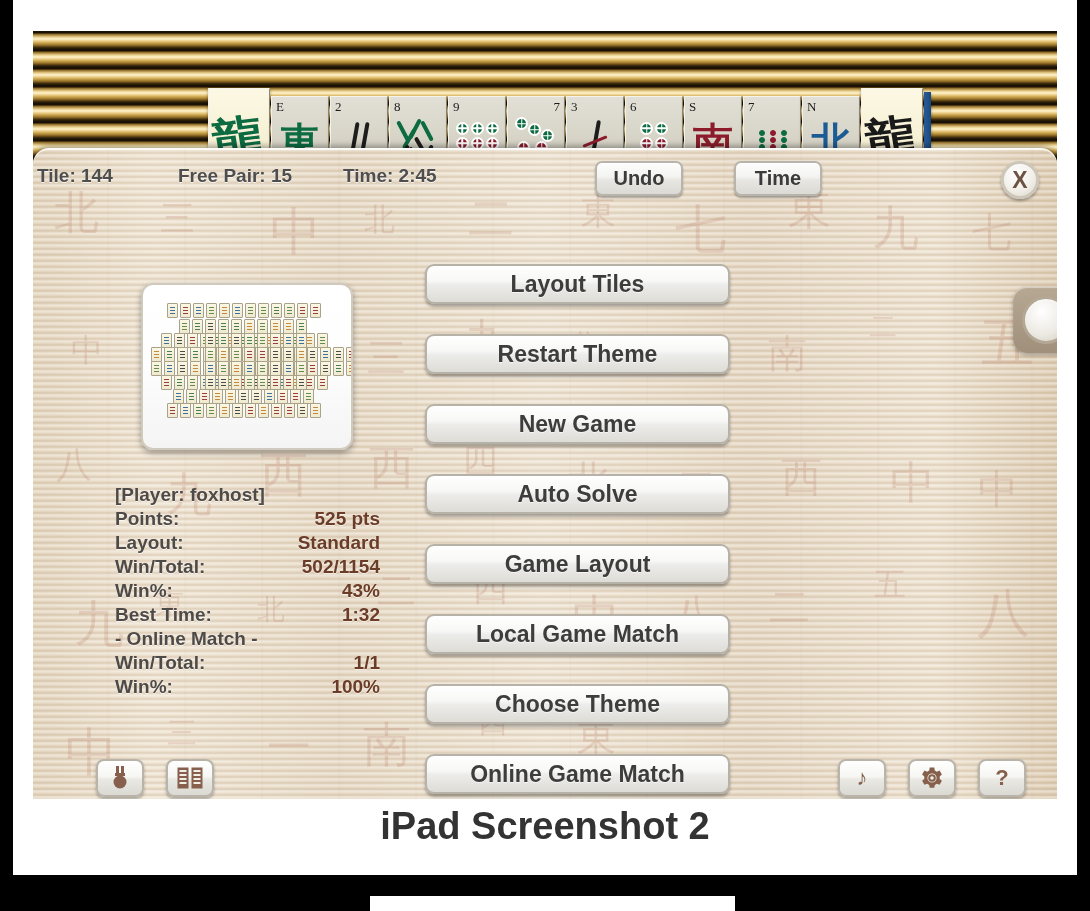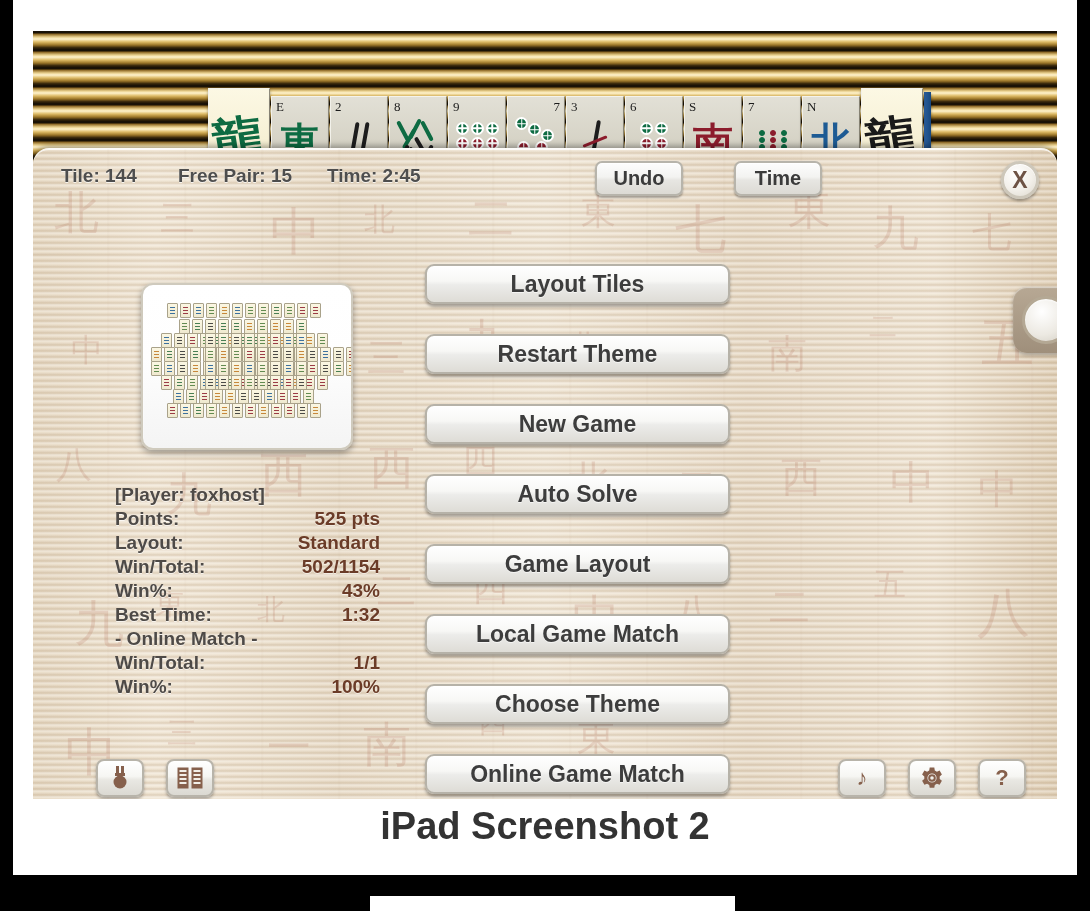--- a/index.html
+++ b/index.html
@@ -189,23 +189,23 @@
   
   #statusbar {
     position: absolute; left: 0; top: 0; width: 100%; height: 62px;
   }
   .status-item {
     position: absolute; top: 16px;
     font-size: 19px; font-weight: bold; color: #4e4e4e;
     text-shadow: 0 1px 0 rgba(255,255,255,0.75);
     white-space: nowrap;
   }
-  #st-tile { left: 28px; }
+  #st-tile { left: 4px; }
   #st-pair { left: 145px; }
-  #st-time { left: 294px; }
+  #st-time { left: 310px; }
 
   .topbtn {
     position: absolute; top: 12px;
     height: 35px;
     padding: 0 20px;
     border-radius: 7px;
     background: linear-gradient(to bottom, #fdfdfd 0%, #f3f3f1 45%, #e7e6e2 55%, #dcdad4 100%);
     border: 2px solid #b7b4ab;
     box-shadow: 0 2px 2px rgba(0,0,0,0.30), inset 0 1px 0 #ffffff;
     font-size: 20px; font-weight: bold; color: #3b3b3b;

